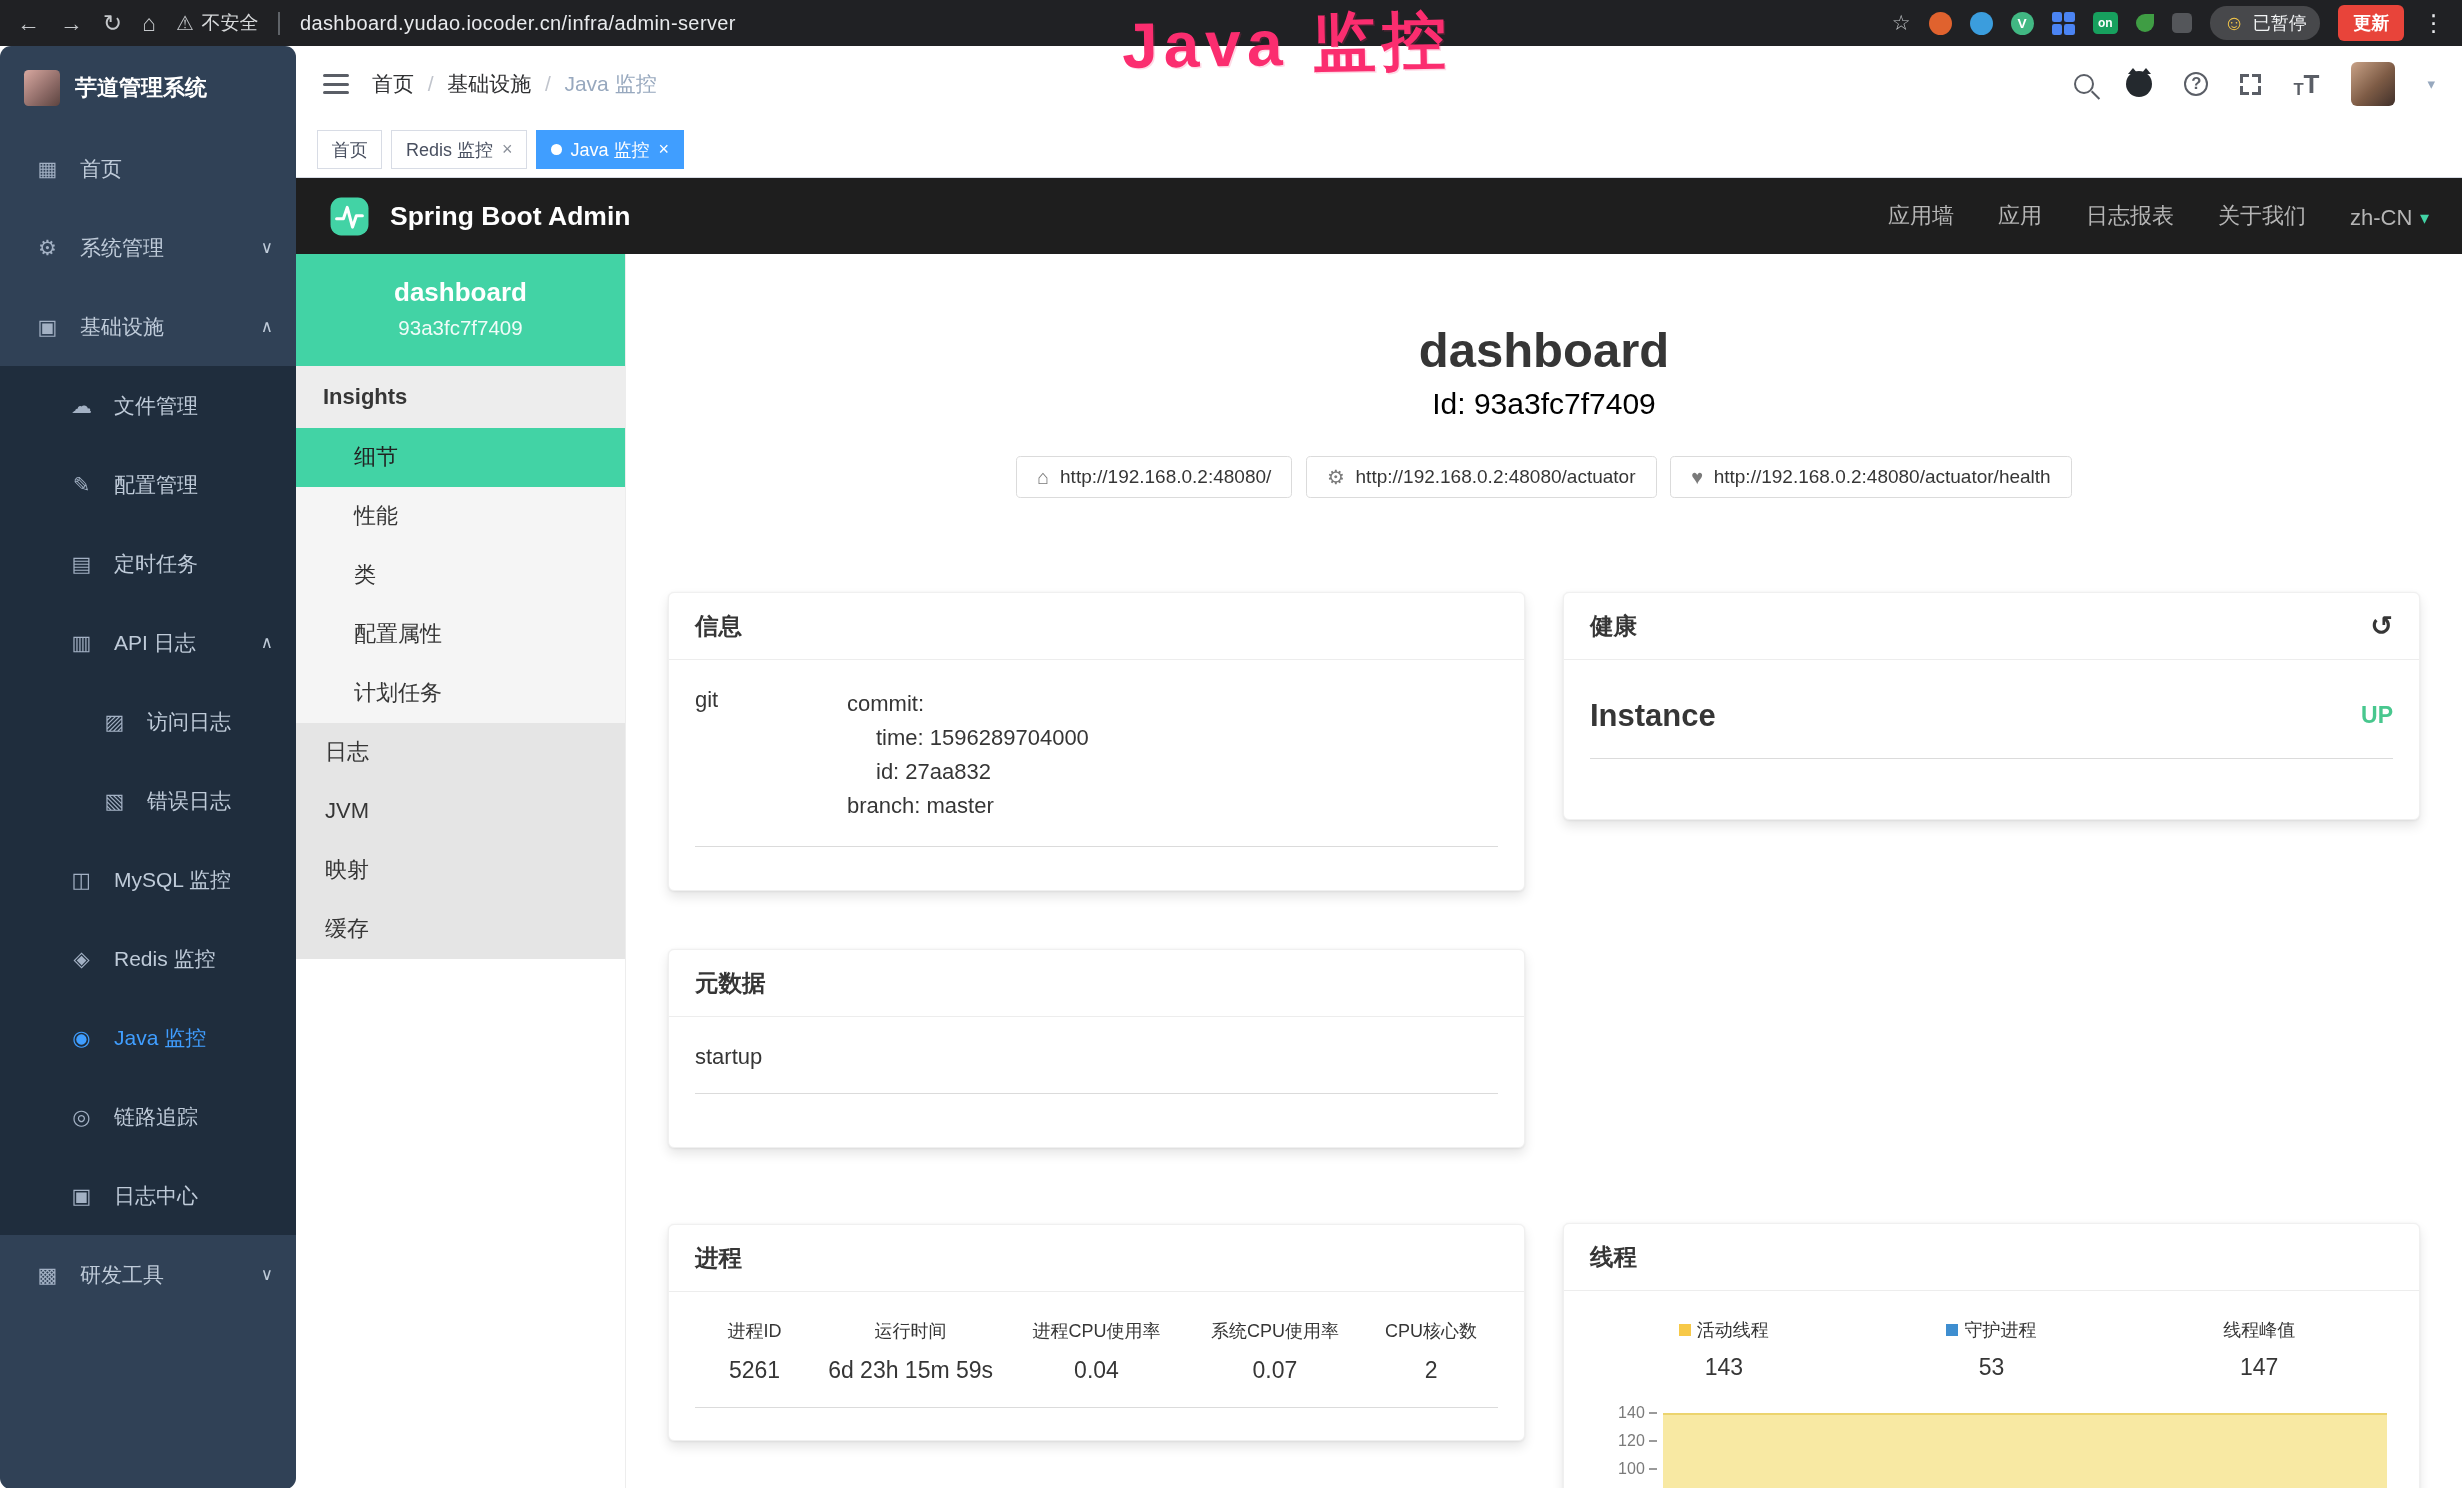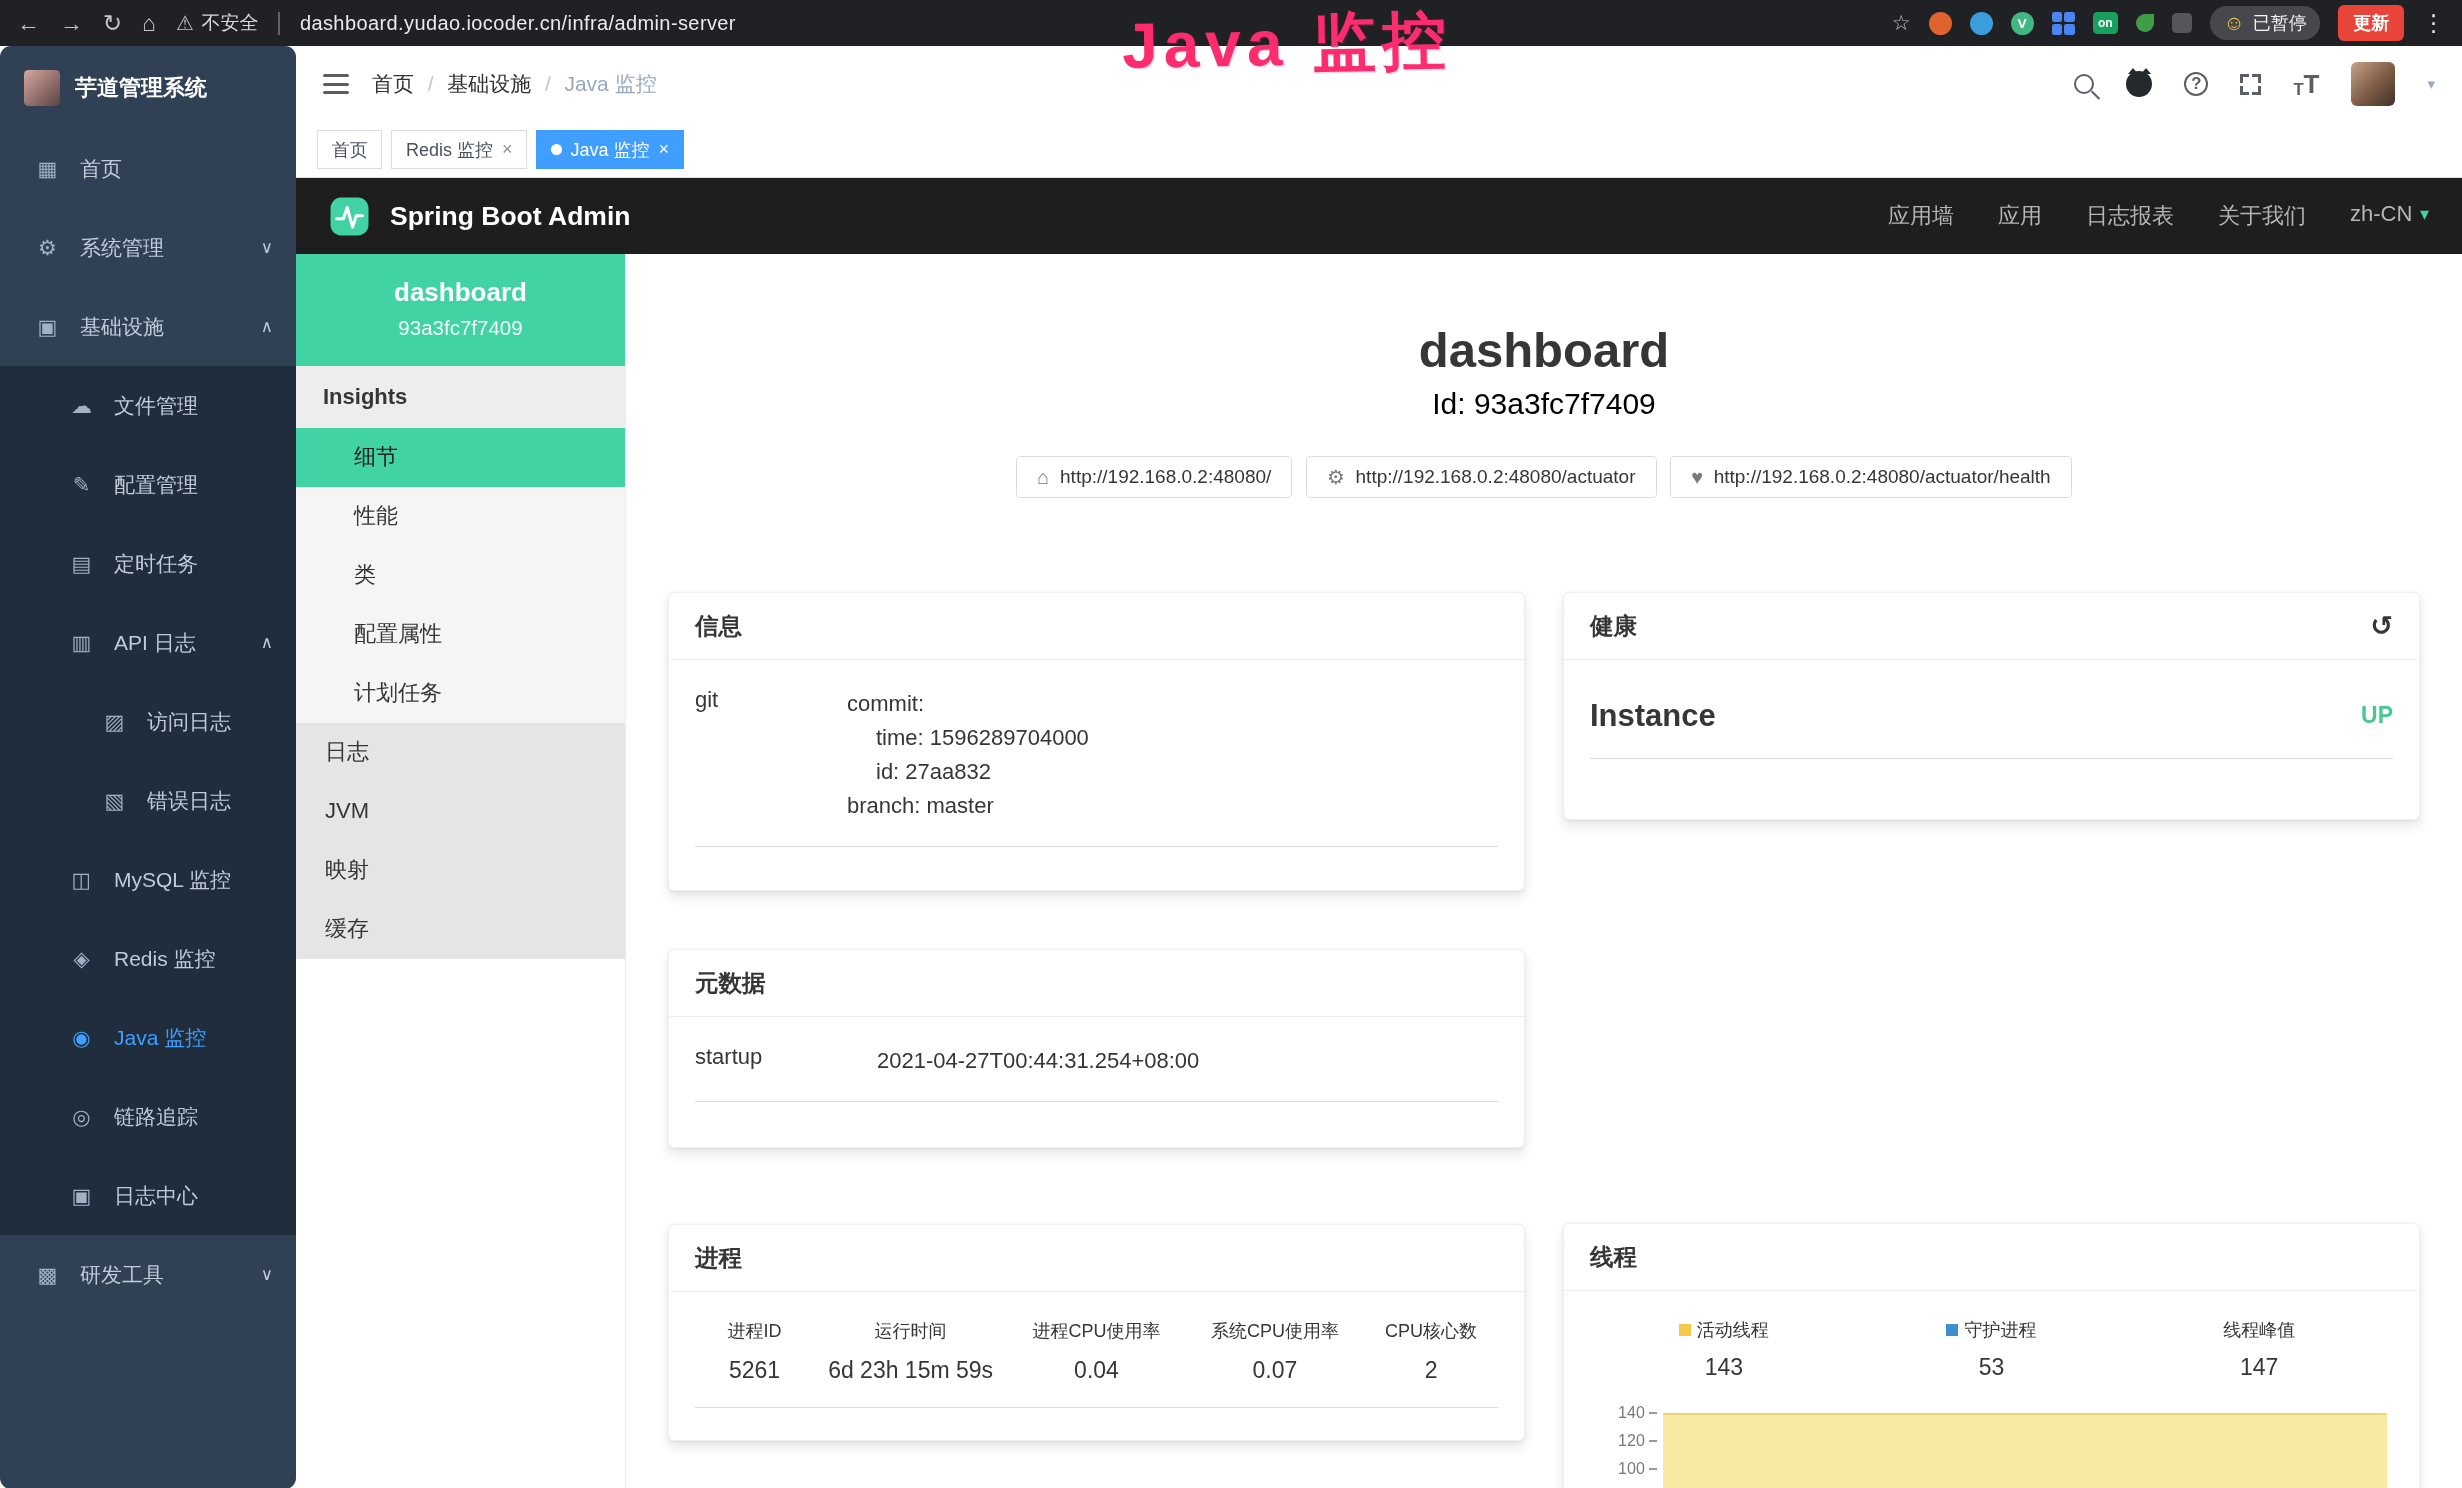--- a/index.html
+++ b/index.html
@@ -101,21 +101,21 @@
   .tab .x { font-size:18px; color:#8a8f99; }
   .tab.active { background:#409eff; border-color:#409eff; color:#fff; }
   .tab.active .x { color:#fff; }
   .tab .dot { width:10.6px; height:10.6px; border-radius:50%; background:#fff; }
 
   
   .sba { flex:1; display:flex; flex-direction:column; min-height:0; }
   .sba-nav { height:76px; background:#1e1e1e; display:flex; align-items:center; gap:20px;
     padding:0 33px; }
   .sba-brand { font-size:26.5px; font-weight:bold; color:#fff; }
-  .sba-links { margin-left:auto; display:flex; align-items:flex-start; gap:44px; font-size:22px;
+  .sba-links { margin-left:auto; display:flex; align-items:flex-end; gap:44px; font-size:22px;
     color:#b5b5b5; }
   .sba-lang { display:flex; align-items:center; gap:7.6px; }
   .sba-lang .caret { color:#42d3a5; font-size:18px; }
 
   .sba-body { flex:1; display:flex; min-height:0; }
   .sba-side { width:330px; flex-shrink:0; background:#fff; border-right:0.8px solid #ededed;
     display:flex; flex-direction:column; }
   .inst-block { background:#42d3a5; color:#fff; text-align:center; padding:23px 7.6px 26px; }
   .inst-block .n { font-size:26px; font-weight:bold; }
   .inst-block .id { font-size:20.5px; margin-top:7.6px; color:rgba(255,255,255,.92); }
@@ -413,21 +413,20 @@
                       </span>
                     </div>
                   </div>
                 </div>
 
                 <div class="card card-meta">
                   <div class="card-h">元数据</div>
                   <div class="card-b">
                     <div class="kv-row">
                       <span class="k wide">startup</span>
-                      <span class="v">2021-04-27T00:44:31.254+08:00</span>
                     </div>
                   </div>
                 </div>
 
                 <div class="card card-proc">
                   <div class="card-h">进程</div>
                   <div class="card-b">
                     <div class="proc-table">
                       <div class="proc-row h">
                         <span>进程ID</span>

